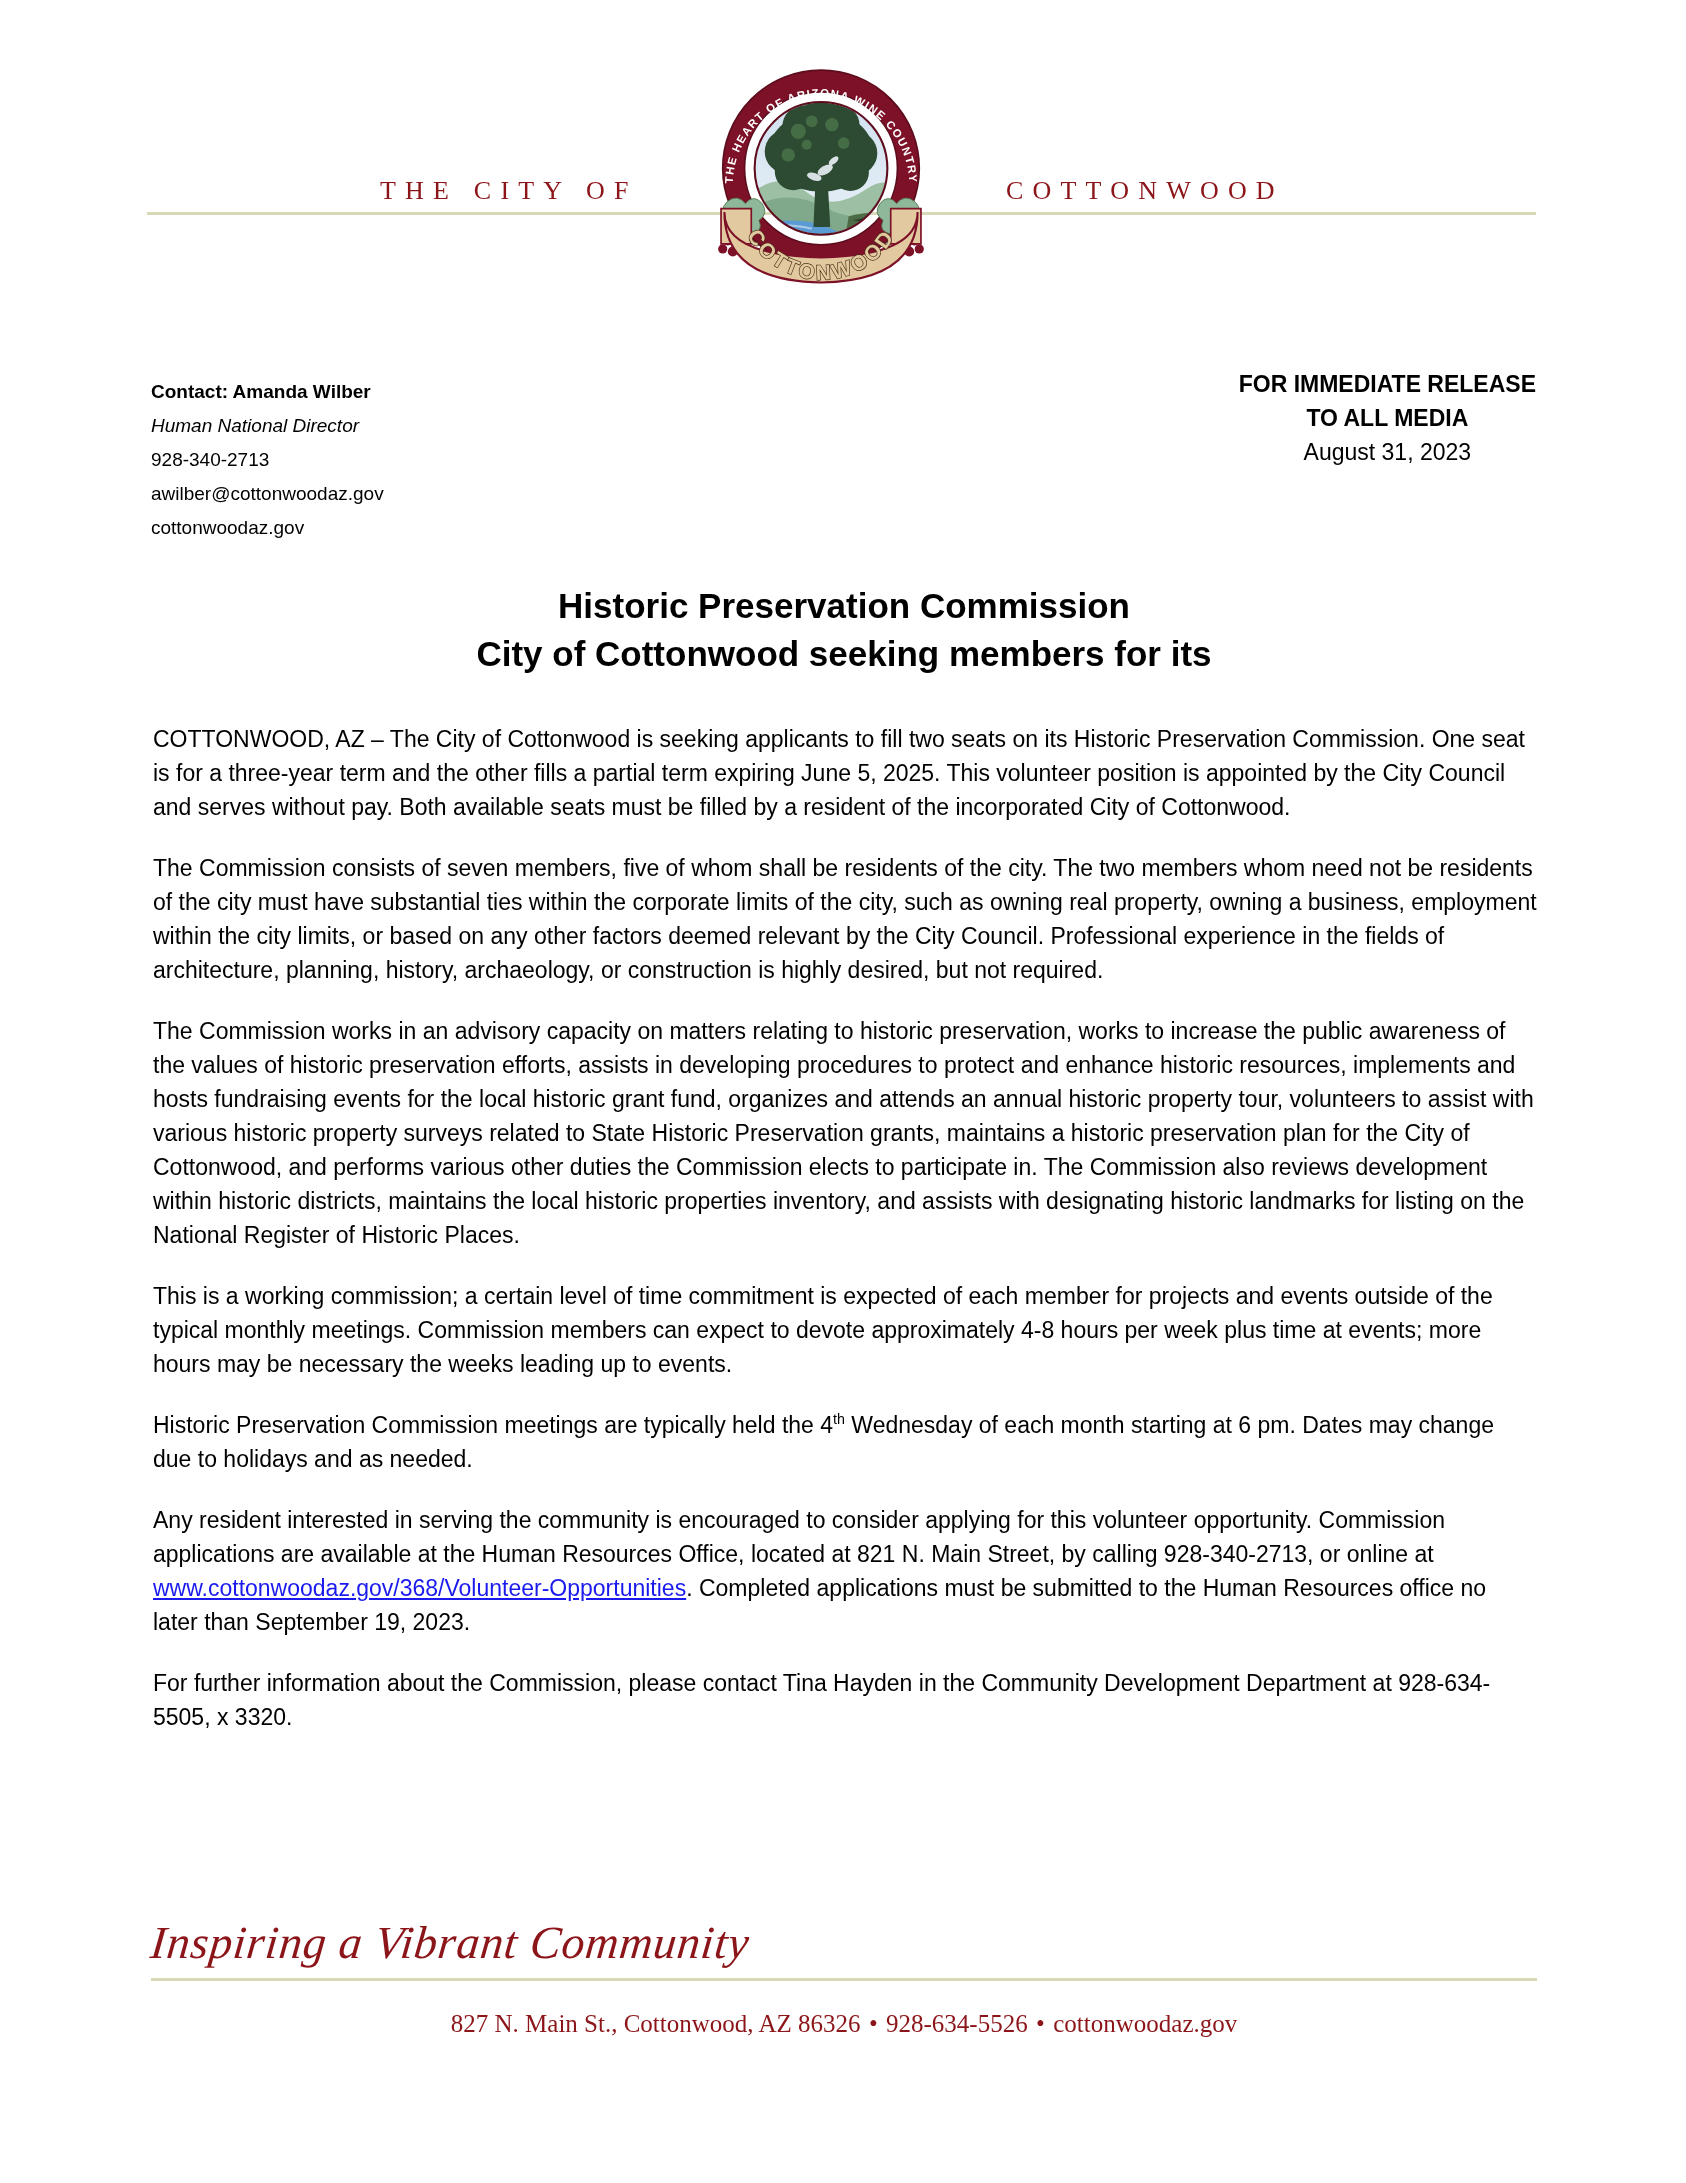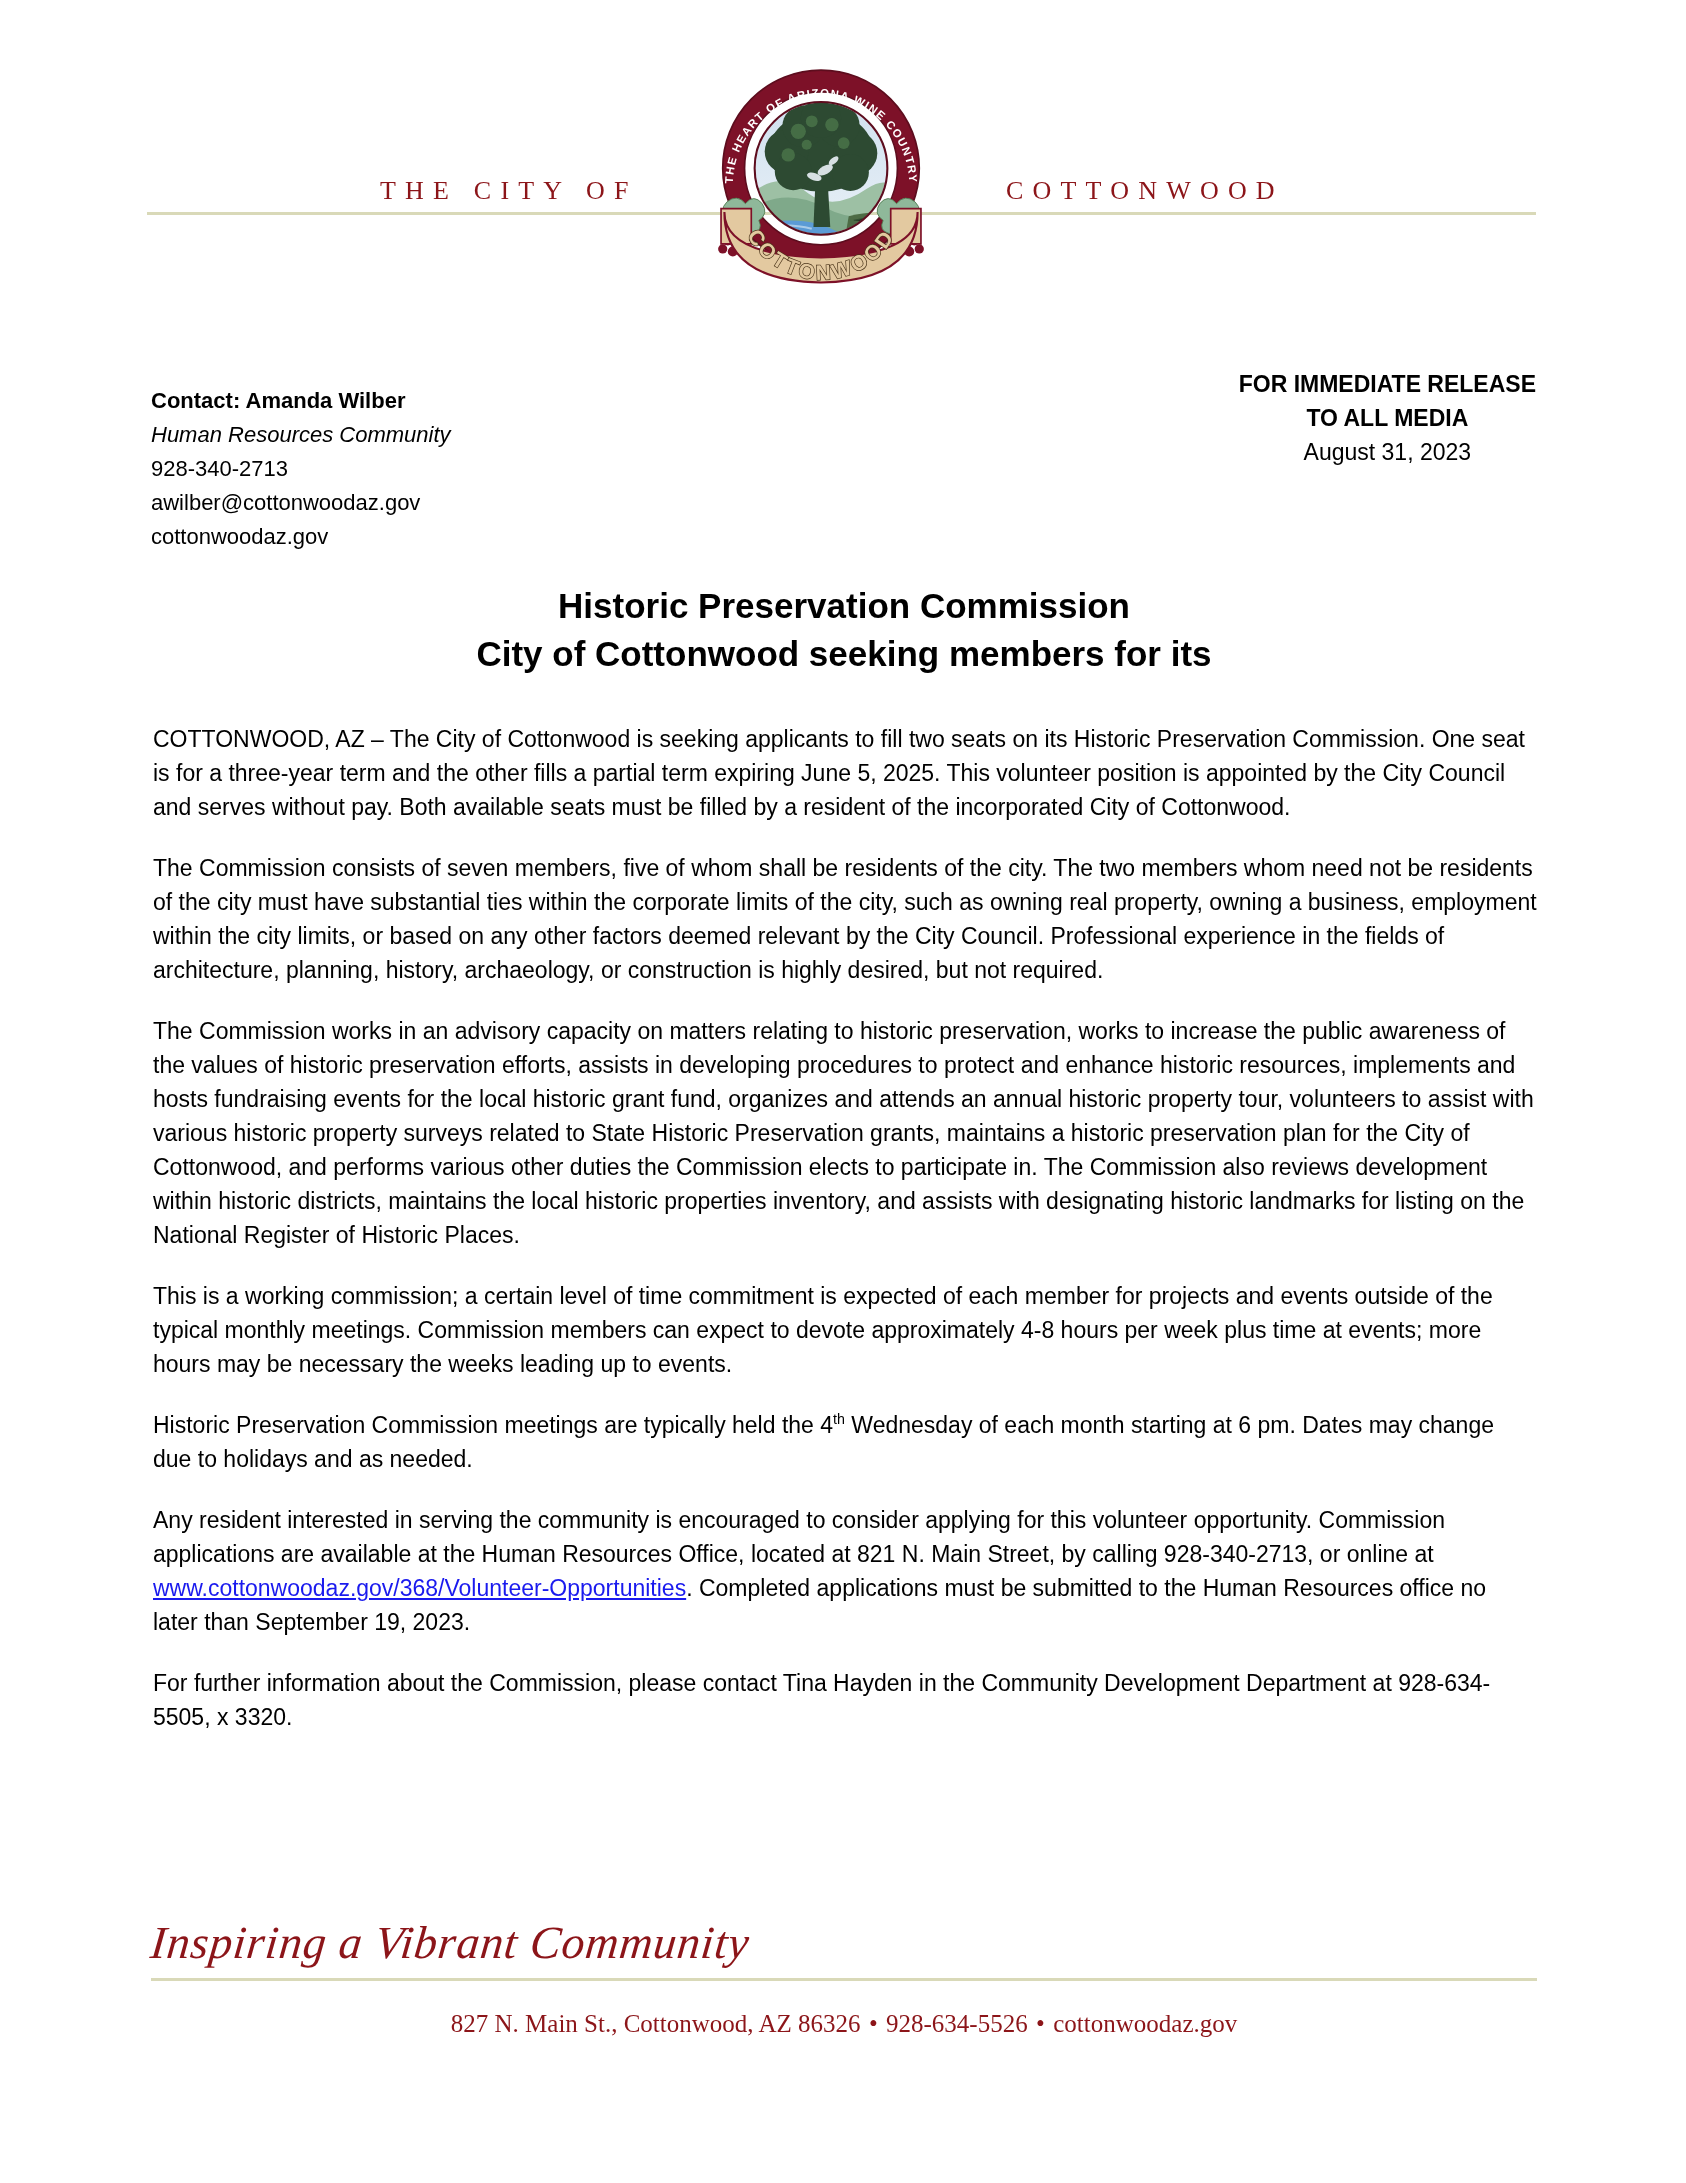--- a/index.html
+++ b/index.html
@@ -65,22 +65,22 @@
   .meta {
     position: absolute;
     top: 367px;
     left: 0;
     width: 1687px;
     height: 168px;
   }
   .contact-block {
     position: absolute;
     left: 151px;
-    top: 17px;
-    font-size: 22px;
+    top: 8px;
+    font-size: 19px;
     line-height: 34px;
     color: #000;
   }
   .contact-block .name { font-weight: bold; }
   .contact-block .role { font-style: italic; }
 
   .release-block {
     position: absolute;
     right: 151px;
     top: 0;
@@ -278,21 +278,21 @@
         <text font-family="Liberation Sans, sans-serif" font-size="25" font-weight="bold" fill="#e3c9a0" stroke="#4a3419" stroke-width="1.6" letter-spacing="3" paint-order="stroke">
           <textPath href="#bannerpath" startOffset="50%" text-anchor="middle">COTTONWOOD</textPath>
         </text>
       </svg>
     </div>
   </div>
 
   <div class="meta">
     <div class="contact-block">
       <div class="name">Contact: Amanda Wilber</div>
-      <div class="role">Human Resources Community</div>
+      <div class="role">Human National Director</div>
       <div>928-340-2713</div>
       <div>awilber@cottonwoodaz.gov</div>
       <div>cottonwoodaz.gov</div>
     </div>
 
     <div class="release-block">
       <div class="strong">FOR IMMEDIATE RELEASE</div>
       <div class="strong">TO ALL MEDIA</div>
       <div>August 31, 2023</div>
     </div>

